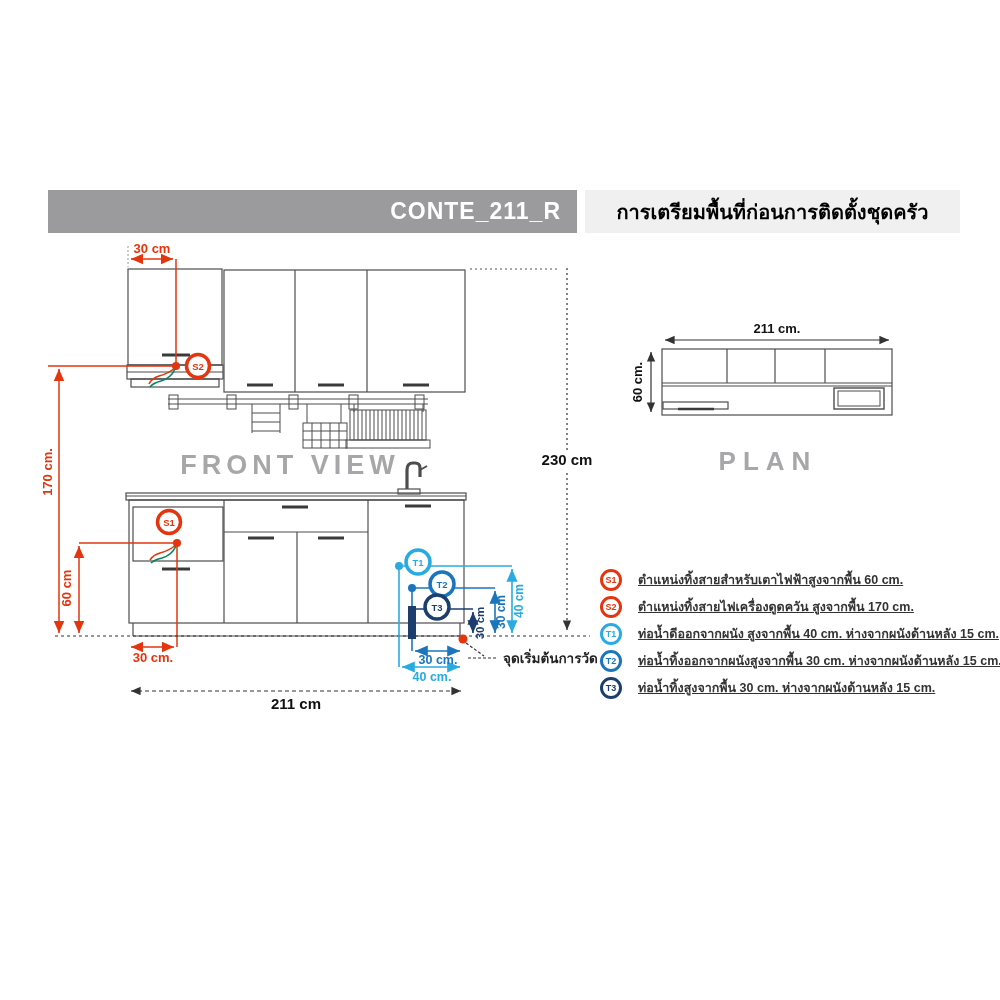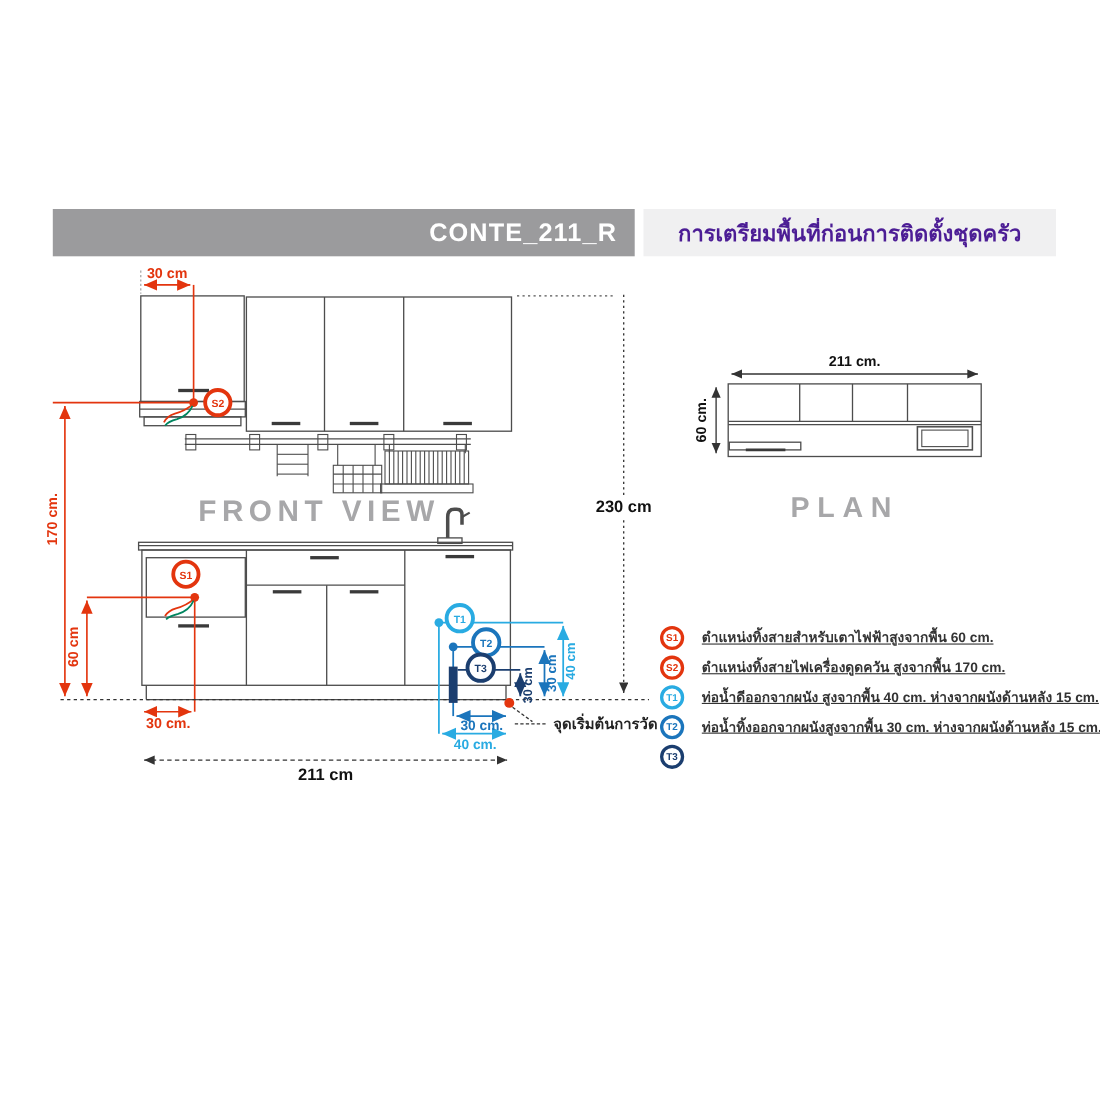--- a/index.html
+++ b/index.html
@@ -3,21 +3,21 @@
 <meta charset="utf-8">
 <style>
   html,body{margin:0;padding:0;background:#fff;}
   body{font-family:"Liberation Sans",sans-serif;}
   #page{position:relative;width:1000px;height:740px;background:#fff;overflow:hidden;}
   .abs{position:absolute;}
   
   .hdr-gray{left:48px;top:190px;width:529px;height:43px;background:#9b9b9d;display:flex;align-items:center;justify-content:flex-end;}
   .hdr-gray span{color:#fff;font-weight:bold;font-size:23px;letter-spacing:1px;padding-right:16px;}
   .hdr-light{left:585px;top:190px;width:375px;height:43px;background:#f0f0f1;display:flex;align-items:center;justify-content:center;}
-  .hdr-light span{color:#4c1d95;font-weight:bold;font-size:20px;}
+  .hdr-light span{color:#000000;font-weight:bold;font-size:20px;}
   
   .legend-row{left:600px;height:26px;display:flex;align-items:center;}
   .badge{width:22px;height:22px;border-radius:50%;background:#fff;display:flex;align-items:center;justify-content:center;font-size:9px;font-weight:bold;box-sizing:border-box;flex:0 0 22px;}
   .b-red{border:3.5px solid #e3350e;color:#e3350e;}
   .b-t1{border:3.5px solid #29abe2;color:#29abe2;}
   .b-t2{border:3.5px solid #1b75bc;color:#1b75bc;}
   .b-t3{border:3.5px solid #1b3e6f;color:#1b3e6f;}
   .legend-row .txt{margin-left:16px;font-size:12.5px;font-weight:bold;color:#333;white-space:nowrap;text-decoration:underline;}
   
   .note-h{left:50px;top:744px;font-size:8px;font-weight:bold;color:#333;}
@@ -268,20 +268,21 @@
   <div class="abs legend-row" style="top:648px;">
     <div class="badge b-t2">
         <span>T2</span>
       </div>
     <div class="txt">ท่อน้ำทิ้งออกจากผนังสูงจากพื้น 30 cm. ห่างจากผนังด้านหลัง 15 cm.</div>
   </div>
   <div class="abs legend-row" style="top:675px;">
     <div class="badge b-t3">
         <span>T3</span>
       </div>
+    <div class="txt">ท่อน้ำทิ้งสูงจากพื้น 30 cm. ห่างจากผนังด้านหลัง 15 cm.</div>
   </div>
 
   <div class="abs note-h">หมายเหตุ</div>
   <div class="abs strip"></div>
 
   <div class="abs hp-card">
     <div class="hp-blue">
       <svg width="44" height="11" viewBox="0 0 44 11">
         <path d="M3,10 L22,2 L41,10" stroke="#fff" stroke-width="3" fill="none"></path>
         <rect x="33" y="2" width="4" height="4" fill="#fff"></rect>

